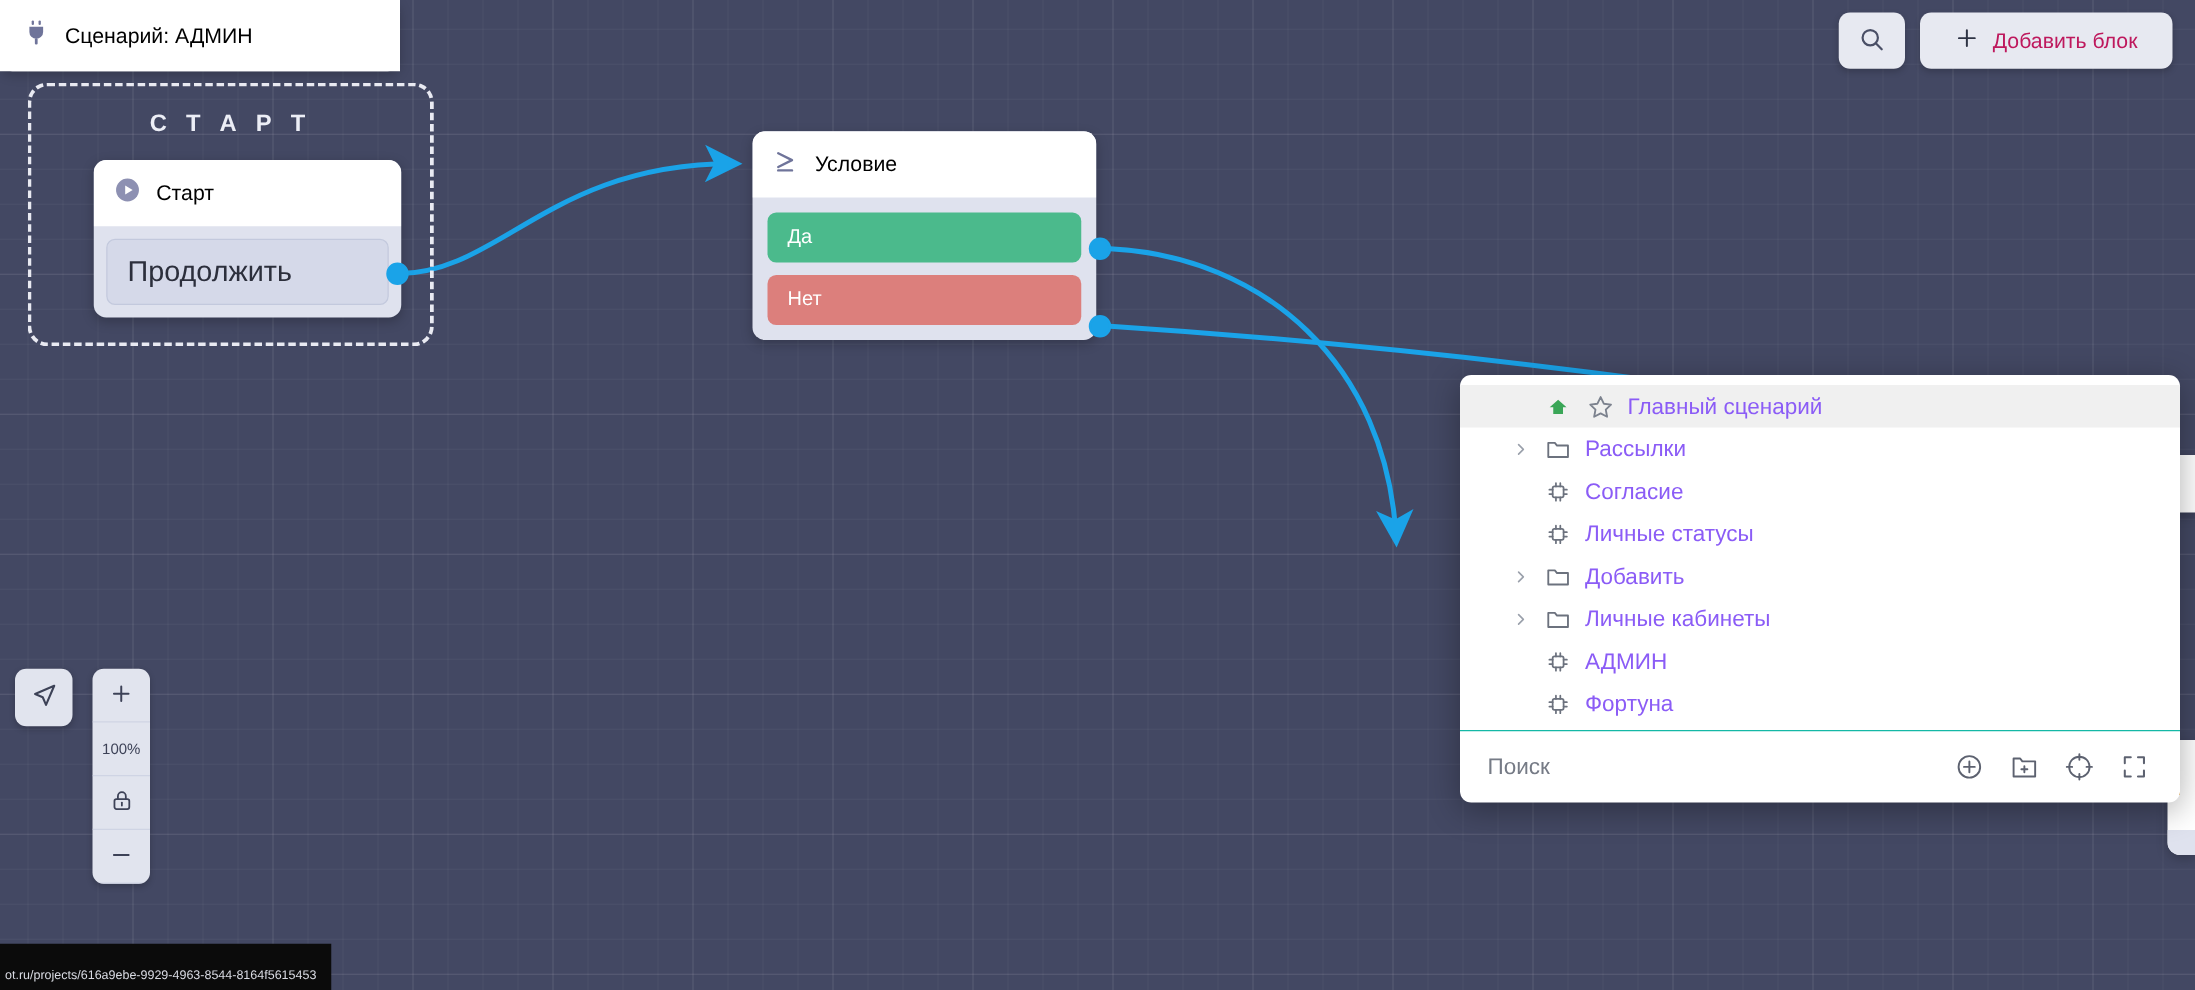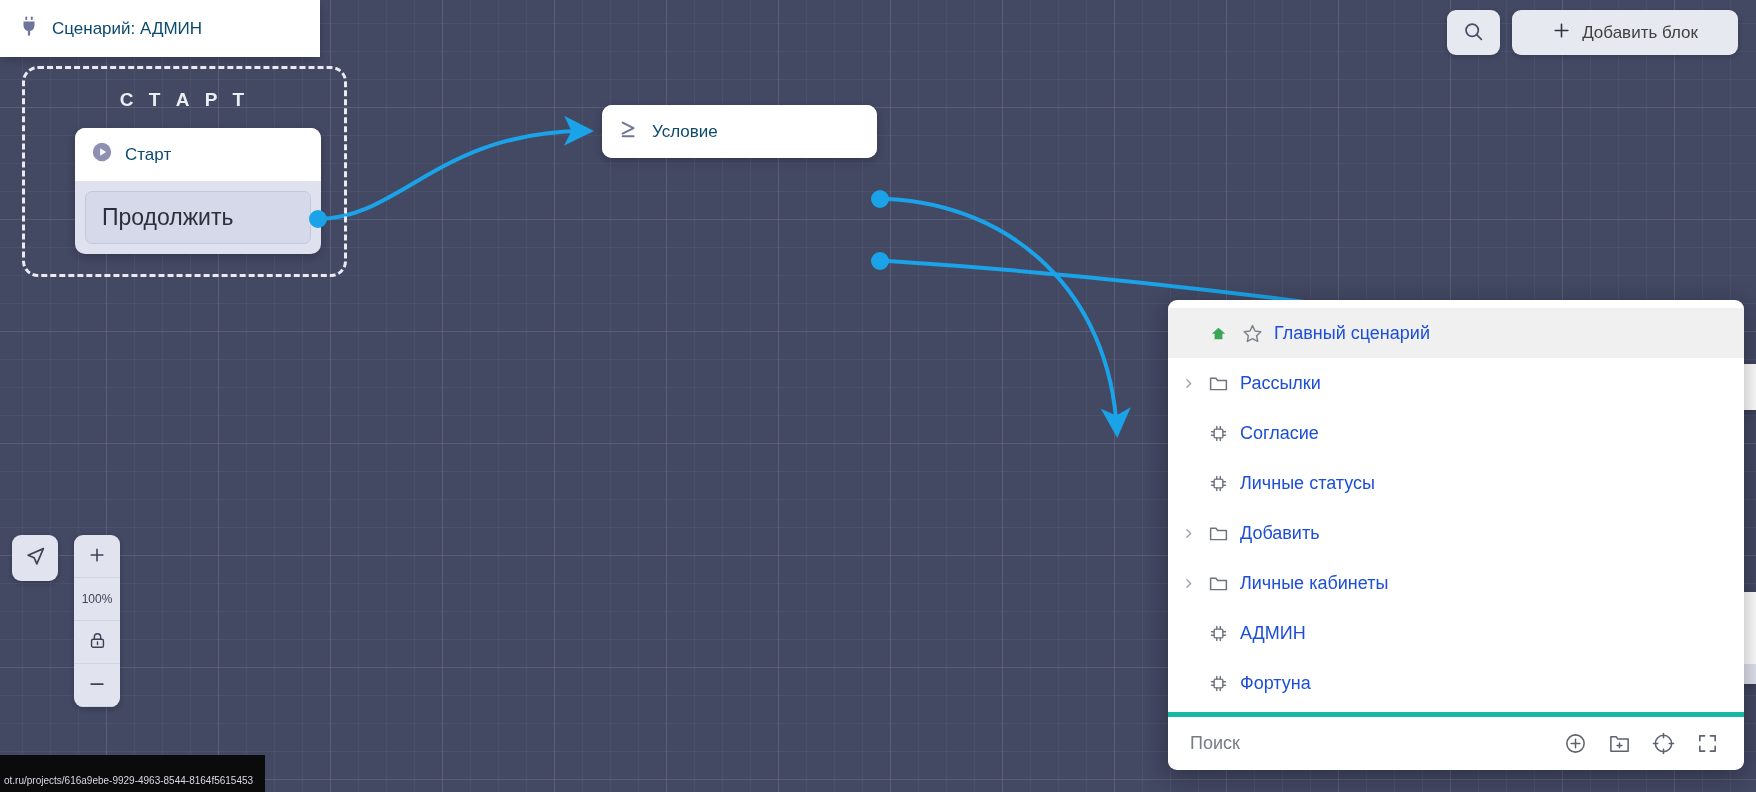--- a/index.html
+++ b/index.html
@@ -53,21 +53,21 @@
     box-shadow: 0 3px 9px rgba(0,0,0,0.22);
     overflow: hidden;
   }
   .node-header {
     background: #ffffff;
     display: flex;
     align-items: center;
     gap: 12px;
     padding: 13px 16px;
     font-size: 17px;
-    color: #0c4a6e;
+    color: #000000;
   }
   .node-body { padding: 10px; }
 
   .start-card { left: 50px; top: 59px; width: 246px; }
   .btn-continue {
     display: block;
     width: 100%;
     background: #d5d9e9;
     border: 1px solid #c3c9dd;
     border-radius: 7px;
@@ -136,21 +136,21 @@
     border-radius: 9px;
     height: 45px;
     display: flex;
     align-items: center;
     justify-content: center;
     color: #4a4f66;
     font-family: inherit;
     box-shadow: 0 2px 5px rgba(0,0,0,0.18);
   }
   .tool-icon-btn { width: 53px; }
-  .tool-add-btn { padding: 0 40px; gap: 11px; font-size: 17px; color: #404040; }
+  .tool-add-btn { padding: 0 28px; gap: 11px; font-size: 17px; color: #be185d; }
 
   
   .left-tools {
     position: absolute;
     left: 12px; top: 535px;
     display: flex;
     flex-direction: row;
     gap: 16px;
     align-items: flex-start;
   }
@@ -187,32 +187,32 @@
     width: 576px;
     background: #ffffff;
     border-radius: 9px;
     box-shadow: 0 6px 26px rgba(0,0,0,0.32);
     overflow: hidden;
   }
   .panel-list { padding: 8px 0 4px; }
   .panel-item {
     display: flex;
     align-items: center;
-    height: 50px;
-    padding: 0 12px;
+    height: 34px;
+    padding: 0 40px;
     gap: 10px;
     font-size: 18px;
-    color: #1d4ed8;
+    color: #8b5cf6;
   }
   .panel-item.is-active { background: #f0f0f0; }
   .chev { width: 16px; display: flex; align-items: center; justify-content: center; color: #9aa0ab; flex: 0 0 16px; }
   .chev.empty { visibility: hidden; }
   .it-icon { width: 24px; display:flex; align-items:center; justify-content:center; flex: 0 0 24px; }
   .panel-footer {
-    border-top: 5px solid #14b8a6;
+    border-top: 1px solid #14b8a6;
     height: 58px;
     display: flex;
     align-items: center;
     padding: 0 22px;
     gap: 14px;
   }
   .panel-search {
     flex: 1;
     border: none;
     outline: none;
@@ -278,20 +278,24 @@
   <div class="node-card cond-card">
     <div class="node-header">
       <span>
         <svg width="22" height="22" viewBox="0 0 24 24" fill="none" stroke="#6f749a" stroke-width="2.1" stroke-linecap="round" stroke-linejoin="round">
           <path d="M5 5 L17 11 L5 17"></path>
           <path d="M5 20 L17 20"></path>
         </svg>
       </span>
       <span>Условие</span>
     </div>
+    <div class="node-body cond-body">
+      <div class="branch branch-yes">Да</div>
+      <div class="branch branch-no">Нет</div>
+    </div>
   </div>
   <div class="port" style="left:871px; top:190px;"></div>
   <div class="port" style="left:871px; top:252px;"></div>
 
   <div class="plug-card">
     <div class="node-header">
       <span>
         <svg width="22" height="22" viewBox="0 0 24 24" fill="#6f749a">
           <rect x="8" y="1.5" width="2" height="4" rx="1"></rect>
           <rect x="14" y="1.5" width="2" height="4" rx="1"></rect>

